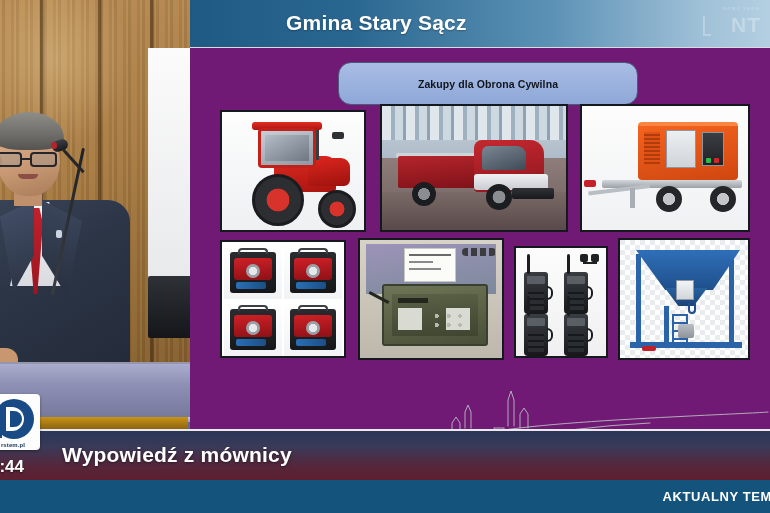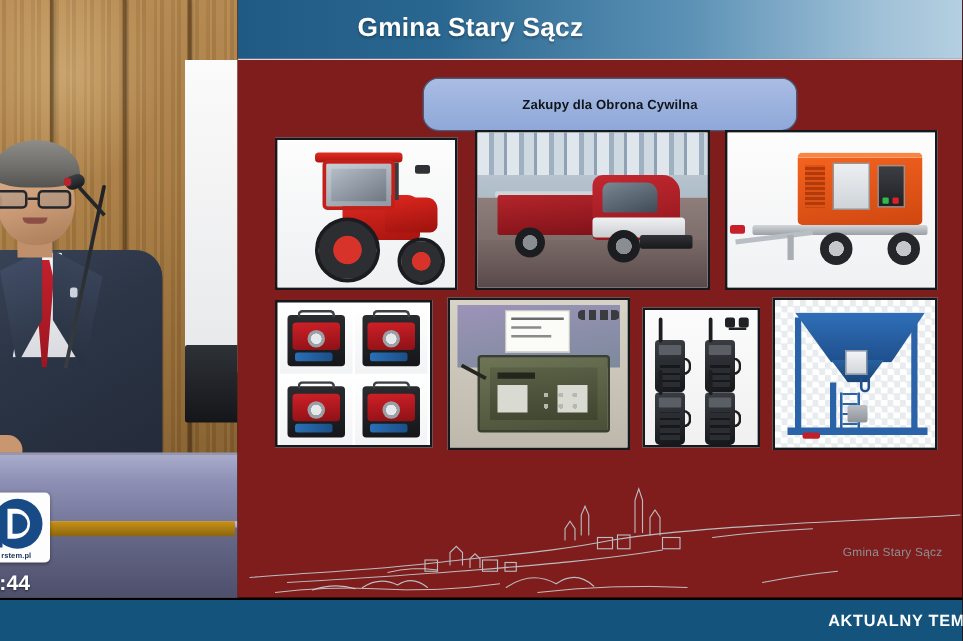--- a/index.html
+++ b/index.html
@@ -83,21 +83,21 @@
               transform:rotate(12deg); transform-origin:top center; border-radius:2px; }
   .micstand2 { position:absolute; left:62px; top:150px; width:3px; height:30px;
               background:#24262b; transform:rotate(-42deg); transform-origin:top; }
   .michead { position:absolute; left:52px; top:140px; width:16px; height:11px;
              background:linear-gradient(180deg,#3c3f44,#191b1f); border-radius:6px;
              transform:rotate(-18deg); }
   .micred { position:absolute; left:51px; top:142px; width:6px; height:7px;
             background:#b5242c; border-radius:3px; }
 
   
-  .slide { position:absolute; left:190px; top:0; width:580px; height:478px; background:#7f1d1d; overflow:hidden; }
+  .slide { position:absolute; left:190px; top:0; width:580px; height:478px; background:#701a75; overflow:hidden; }
 
   .slideheader { position:absolute; left:0; top:0; width:580px; height:48px;
                  background:linear-gradient(90deg,#1f5a84 0%,#2a6790 28%,#5b91b5 62%,#9fc0d7 88%,#b4cfe1 100%);
                  border-bottom:1px solid #d8dde2; }
   .slidetitle { position:absolute; left:96px; top:11px; font-size:21px; font-weight:bold;
                 color:#ffffff; letter-spacing:.2px; text-shadow:0 1px 2px rgba(0,0,0,.28); }
   .ntlogo { position:absolute; right:9px; top:6px; width:60px; height:36px; opacity:.33; }
   .ntlogo .ntsmall { position:absolute; right:1px; top:0; font-size:4px; letter-spacing:1.4px;
                      color:#eaf2f8; font-weight:bold; }
   .ntlogo .ntbig { position:absolute; right:0px; top:7px; font-size:21px; font-weight:bold;
@@ -352,20 +352,25 @@
 
     <div class="podium"></div>
     <div class="podium2"></div>
     <div class="podiumedge"></div>
   </div>
 
   <div class="slide">
 
     <div class="slideheader">
       <div class="slidetitle">Gmina Stary Sącz</div>
+      <div class="ntlogo">
+        <div class="ntbracketL"></div>
+        <div class="ntsmall">NOWY TARG</div>
+        <div class="ntbig">NT</div>
+      </div>
     </div>
 
     <div class="pill">
       <span>Zakupy dla Obrona Cywilna</span>
     </div>
 
     <div class="photo" id="ph1">
       <div class="inner">
         <div class="trac-sky"></div>
         <div class="trac-body"></div>
@@ -552,20 +557,23 @@
           <path d="M120 88 q 20 -5 40 -2"></path>
         </g>
       </svg>
     </div>
 
     <div class="slidefooter">Gmina Stary Sącz</div>
   </div>
 
   <div class="goldstrip"></div>
 
+  <div class="lower3">
+    <div class="l3text">Wypowiedź z mównicy</div>
+  </div>
 
   <div class="logobox">
     <div class="logoD"></div>
     <div class="logoDin"></div>
     <div class="logoDin2"></div>
     <div class="logoflag"></div>
 
     <div class="logotext">rstem.pl</div>
   </div>
 

